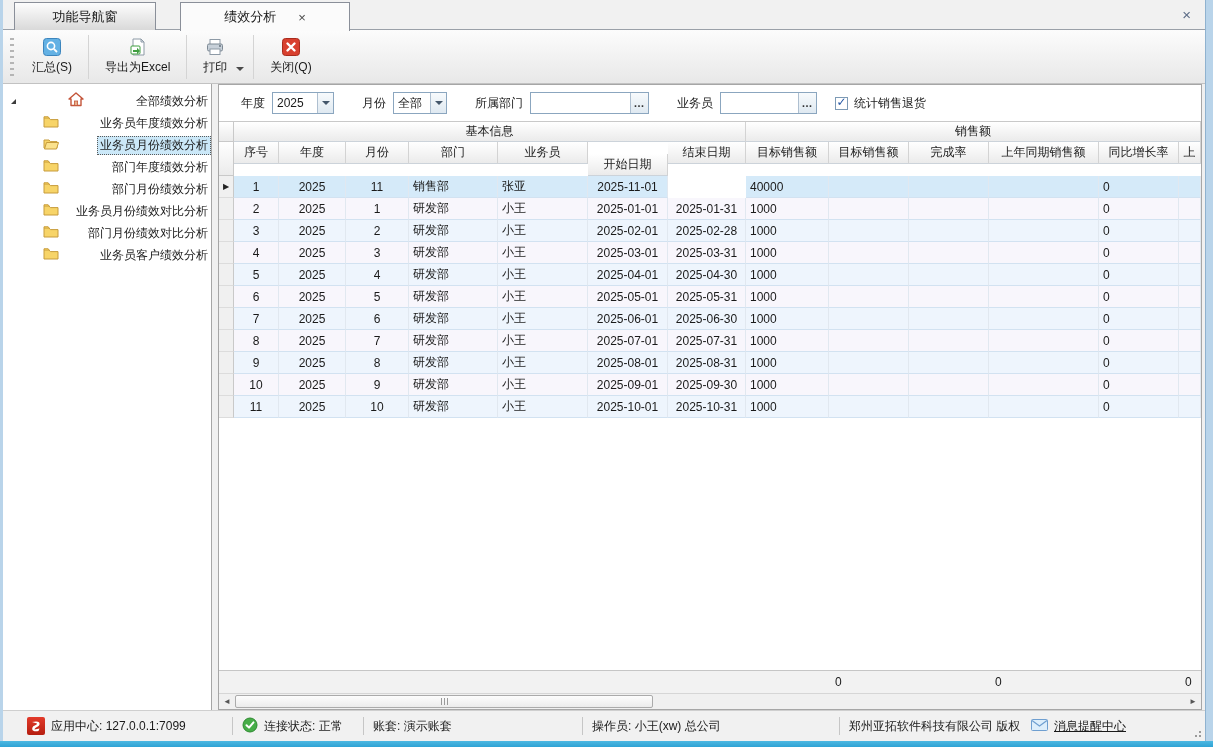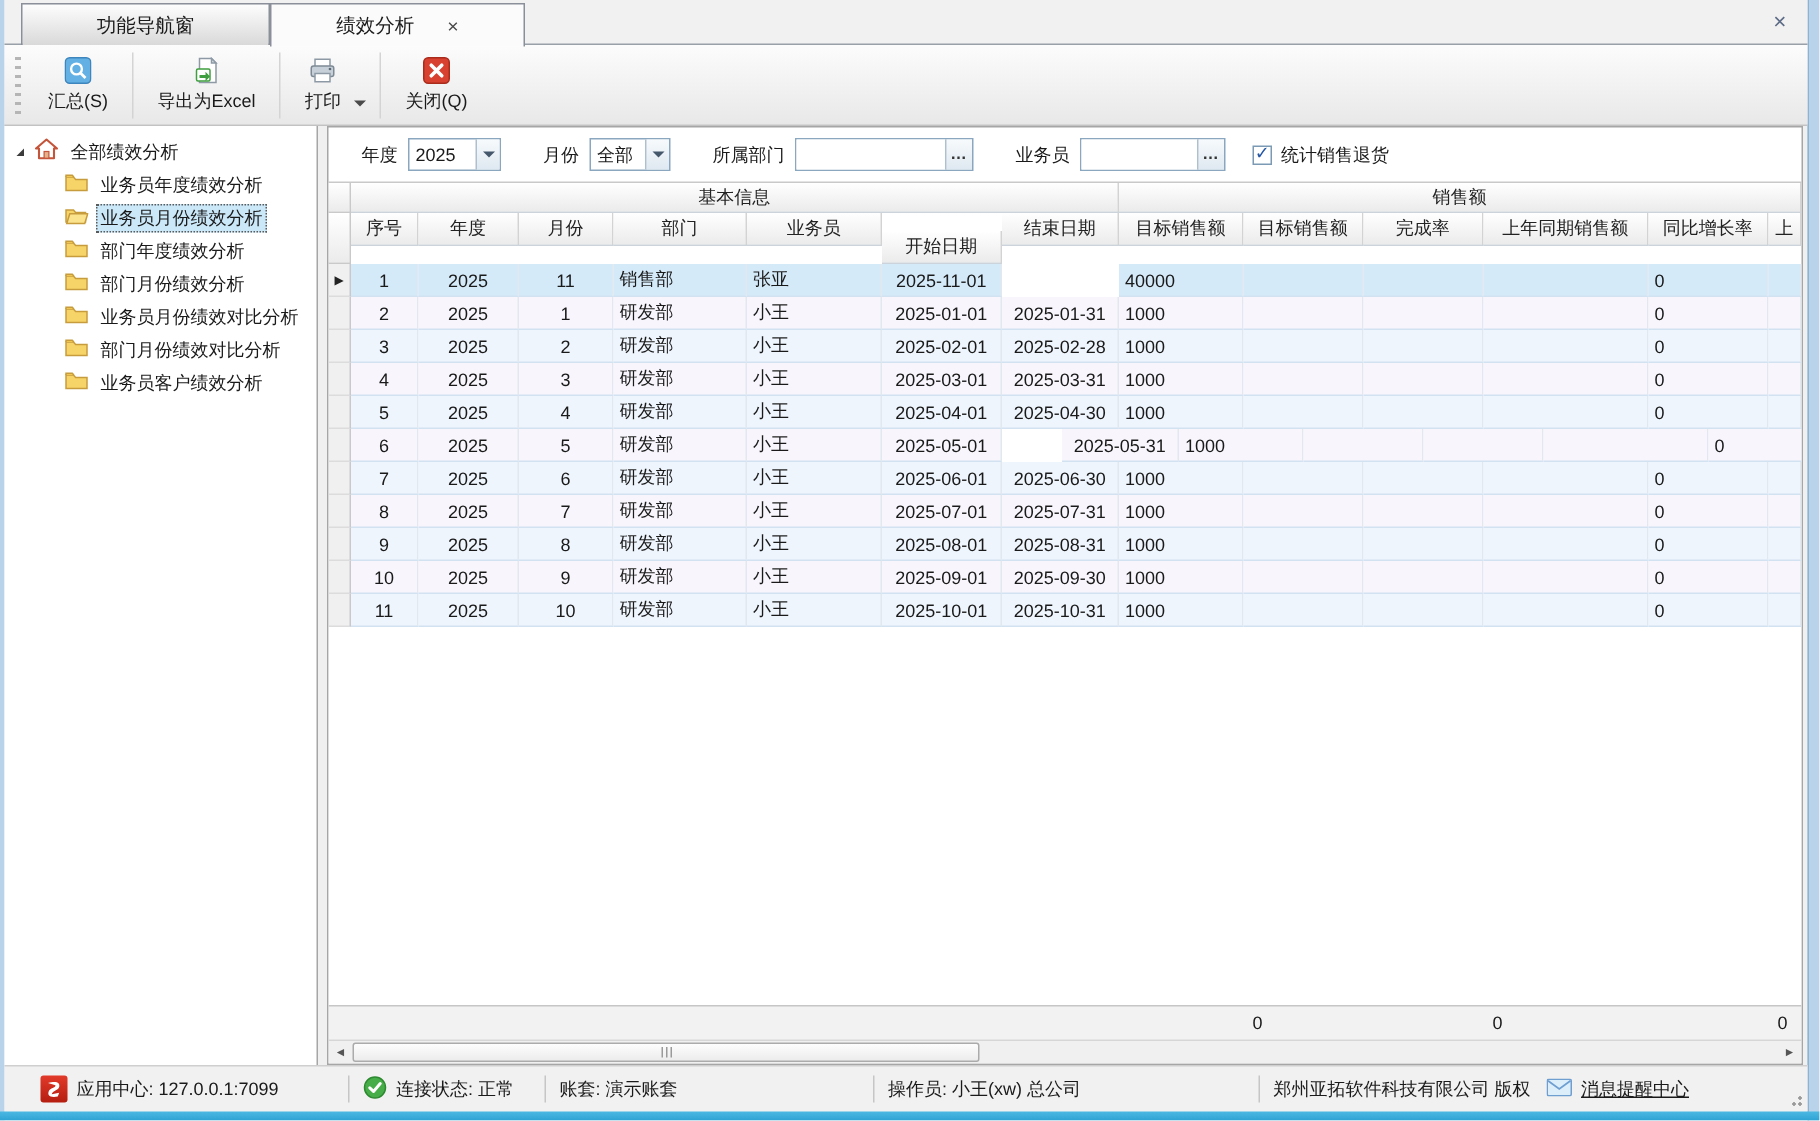--- a/index.html
+++ b/index.html
@@ -14,21 +14,21 @@
   }
   
   .win-border-left  { position:absolute; left:0; top:0; width:3px; height:100%; background:#b9d4ea; }
   .win-border-right { position:absolute; right:0; top:0; width:8px; height:100%; background:#b9d4ea; border-left:1px solid #8fb2cf; }
   .win-border-bottom{ position:absolute; left:0; bottom:0; width:100%; height:6px; background:linear-gradient(#4cb8e2,#2fa3d4); z-index:40; }
 
   
   .tabstrip { position:absolute; left:3px; top:0; right:8px; height:30px; background:#f1f1f1; border-bottom:1px solid #9aa0a8; z-index:5; }
   .tab { position:absolute; top:2px; height:28px; display:flex; align-items:center; justify-content:center;
          border:1px solid #8a8f99; border-bottom:none; font-size:13px; cursor:default; }
-  .tab-inactive { left:11px; width:166px; background:linear-gradient(#fdfdfd,#d9d9d9);text-align:center; }
+  .tab-inactive { left:11px; width:142px; background:linear-gradient(#fdfdfd,#d9d9d9);text-align:center; }
   .tab-active   { left:177px; width:170px; height:29px; background:#fbfbfb; z-index:6; }
   .tab-close { margin-left:22px; color:#4a4a4a; font-size:13px; line-height:1; }
   .window-close { position:absolute; right:14px; top:7px; color:#5d6d87; font-size:15px; line-height:1; z-index:6; }
 
   
   .toolbar { position:absolute; left:3px; top:30px; right:8px; height:54px;
              background:linear-gradient(#fcfcfc,#e8e8e8); border-bottom:1px solid #c2c2c2;
              display:flex; align-items:center; padding-left:7px; z-index:4; }
   .toolbar-grip { width:4px; height:38px; margin-right:5px;
                   background:repeating-linear-gradient(to bottom,#b5b5b5 0 2px,transparent 2px 6px); }
@@ -36,21 +36,21 @@
           height:48px; padding:3px 12px; border:1px solid transparent; border-radius:2px; }
   .tbtn .ticon { width:20px; height:20px; display:flex; align-items:center; justify-content:center; }
   .tsep { width:1px; height:44px; background:#d4d4d4; margin:0 3px; }
   .print-caret { width:0; height:0; border-left:4px solid transparent; border-right:4px solid transparent;
                  border-top:4px solid #4a4a4a; margin:24px 6px 0 -4px; }
 
   
   .sidebar { position:absolute; left:3px; top:84px; width:209px; bottom:37px; background:#fff;
              border-right:1px solid #a6a6a6; overflow:hidden; z-index:3; }
   .tree { padding-top:6px; }
-  .tree-item { height:22px; display:flex; align-items:center; gap:5px; white-space:nowrap; cursor:default; }
+  .tree-item { height:22px; display:flex; align-items:center; gap:5px; white-space:nowrap; cursor:default;justify-content:space-between; }
   .tree-root  { padding-left:8px; }
   .tree-child { padding-left:40px; }
   .tree-label { padding:1px 3px; }
   .tree-item.selected .tree-label { background:#cbe8f8; outline:1px dotted #5a5a5a; outline-offset:-1px; }
   .expander { width:0; height:0; border-left:5px solid transparent; border-bottom:5px solid #3c3c3c; margin-right:2px; }
 
   
   .content { position:absolute; left:218px; top:84px; right:11px; bottom:37px; background:#fff;
              border:1px solid #a6a6a6; display:flex; flex-direction:column; z-index:3; }
 
@@ -392,21 +392,21 @@
           <div class="d-cell" style="width: 22px; flex: 0 0 auto; background: rgb(238, 245, 253);"></div>
         </div>
         <div class="g-row data-row">
           <div class="rowhdr" style="flex: 0 0 auto;"></div>
           <div class="d-cell c" style="width: 45px; flex: 0 0 auto; background: rgb(248, 246, 252);">6</div>
           <div class="d-cell c" style="width: 67px; flex: 0 0 auto; background: rgb(248, 246, 252);">2025</div>
           <div class="d-cell c" style="width: 63px; flex: 0 0 auto; background: rgb(248, 246, 252);">5</div>
           <div class="d-cell" style="width: 89px; flex: 0 0 auto; background: rgb(248, 246, 252);">研发部</div>
           <div class="d-cell" style="width: 90px; flex: 0 0 auto; background: rgb(248, 246, 252);">小王</div>
           <div class="d-cell c" style="width: 80px; flex: 0 0 auto; background: rgb(248, 246, 252);">2025-05-01</div>
-          <div class="d-cell c" style="width: 78px; flex: 0 0 auto; background: rgb(248, 246, 252); margin-left: 40px;">2025-05-31</div>
+          <div class="d-cell c" style="width: 78px; flex: 0 0 auto; background: rgb(248, 246, 252);">2025-05-31</div>
           <div class="d-cell" style="width: 83px; flex: 0 0 auto; background: rgb(248, 246, 252);">1000</div>
           <div class="d-cell" style="width: 80px; flex: 0 0 auto; background: rgb(248, 246, 252);"></div>
           <div class="d-cell" style="width: 80px; flex: 0 0 auto; background: rgb(248, 246, 252);"></div>
           <div class="d-cell" style="width: 110px; flex: 0 0 auto; background: rgb(248, 246, 252);"></div>
           <div class="d-cell" style="width: 80px; flex: 0 0 auto; background: rgb(248, 246, 252);">0</div>
           <div class="d-cell" style="width: 22px; flex: 0 0 auto; background: rgb(248, 246, 252);"></div>
         </div>
         <div class="g-row data-row">
           <div class="rowhdr" style="flex: 0 0 auto;"></div>
           <div class="d-cell c" style="width: 45px; flex: 0 0 auto; background: rgb(238, 245, 253);">7</div>

